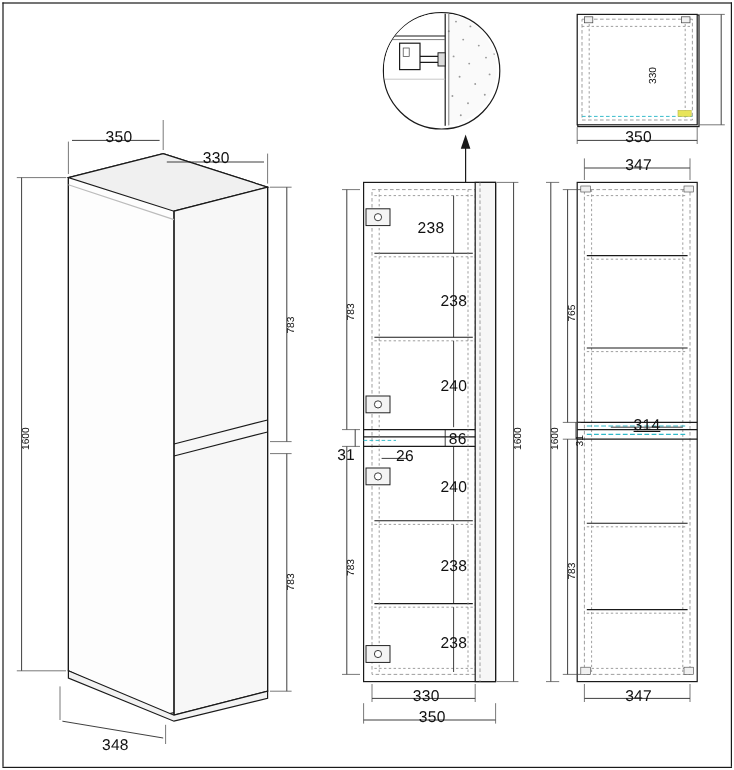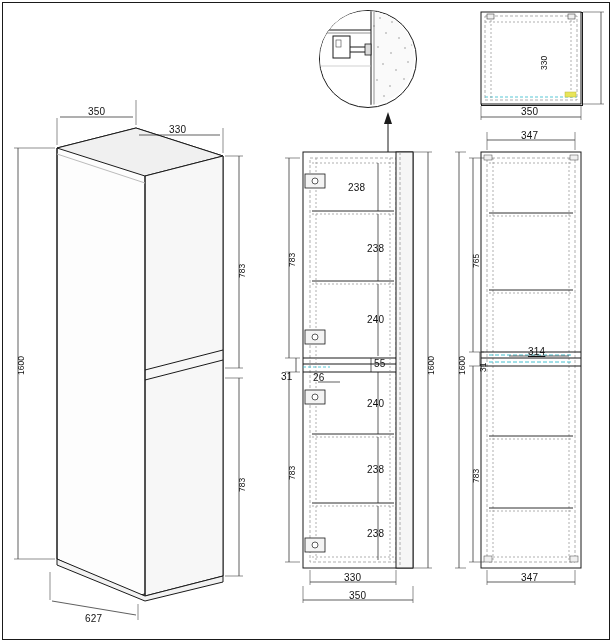--- a/index.html
+++ b/index.html
@@ -1,21 +1,21 @@
 <!DOCTYPE html>
 <html><head>
 <meta charset="utf-8">
 <style>
   html,body{margin:0;padding:0;background:#ffffff;}
   body{font-family:"Liberation Sans",sans-serif;}
   #sheet{position:relative;width:612px;height:642px;background:#fff;overflow:hidden;}
   .ln{position:absolute;background:#1a1a1a;}
   .h{height:1px;}
   .v{width:1px;}
-  .dim{position:absolute;font-size:10px;color:#111;white-space:nowrap;letter-spacing:0.2px;}
+  .dim{position:absolute;font-size:13px;color:#111;white-space:nowrap;letter-spacing:0.2px;}
   .dimv{position:absolute;font-size:8.5px;color:#111;white-space:nowrap;transform:rotate(-90deg);transform-origin:left top;}
   .circ{position:absolute;border:1px solid #1a1a1a;border-radius:50%;}
   .frame{position:absolute;border:1px solid #1a1a1a;}
   svg{position:absolute;left:0;top:0;overflow:visible;}
 </style>
 </head>
 <body>
 
 <div id="sheet">
 
@@ -63,21 +63,21 @@
     <line x1="50" y1="572" x2="50" y2="600" stroke="#444" stroke-width="0.6"></line>
     <line x1="138" y1="604" x2="138" y2="620" stroke="#444" stroke-width="0.6"></line>
     <line x1="52" y1="601" x2="136" y2="615" stroke="#1a1a1a" stroke-width="0.7"></line>
   </svg>
 
   <div class="dim" style="left:88px;top:106px;">350</div>
   <div class="dim" style="left:169px;top:124px;">330</div>
   <div class="dimv" style="left:16px;top:375px;">1600</div>
   <div class="dimv" style="left:237px;top:278px;">783</div>
   <div class="dimv" style="left:237px;top:492px;">783</div>
-  <div class="dim" style="left:85px;top:613px;">627</div>
+  <div class="dim" style="left:85px;top:613px;">348</div>
 
   <div class="circ" style="left:319px;top:10px;width:96px;height:96px;"></div>
   <svg width="612" height="642" style="pointer-events:none;">
     <defs>
       <clipPath id="dclip">
           <circle cx="367" cy="58" r="47"></circle>
         </clipPath>
     </defs>
     <g clip-path="url(#dclip)">
       <rect x="320" y="11" width="94" height="94" fill="#ffffff"></rect>
@@ -221,23 +221,23 @@
     <line x1="303" y1="600" x2="413" y2="600" stroke="#1a1a1a" stroke-width="0.7"></line>
     <line x1="303" y1="586" x2="303" y2="603" stroke="#444" stroke-width="0.6"></line>
     <line x1="413" y1="586" x2="413" y2="603" stroke="#444" stroke-width="0.6"></line>
 
     <line x1="318" y1="382" x2="340" y2="382" stroke="#1a1a1a" stroke-width="0.7"></line>
   </svg>
 
   <div class="dim" style="left:348px;top:182px;">238</div>
   <div class="dim" style="left:367px;top:243px;">238</div>
   <div class="dim" style="left:367px;top:314px;">240</div>
-  <div class="dim" style="left:374px;top:358px;">55</div>
+  <div class="dim" style="left:374px;top:358px;">86</div>
   <div class="dim" style="left:281px;top:371px;">31</div>
-  <div class="dim" style="left:313px;top:372px;">26</div>
+  <div class="dim" style="left:330px;top:372px;">26</div>
   <div class="dim" style="left:367px;top:398px;">240</div>
   <div class="dim" style="left:367px;top:464px;">238</div>
   <div class="dim" style="left:367px;top:528px;">238</div>
   <div class="dimv" style="left:287px;top:267px;">783</div>
   <div class="dimv" style="left:287px;top:480px;">783</div>
   <div class="dimv" style="left:426px;top:375px;">1600</div>
   <div class="dim" style="left:344px;top:572px;">330</div>
   <div class="dim" style="left:349px;top:590px;">350</div>
 
   <svg width="612" height="642" style="pointer-events:none;">

